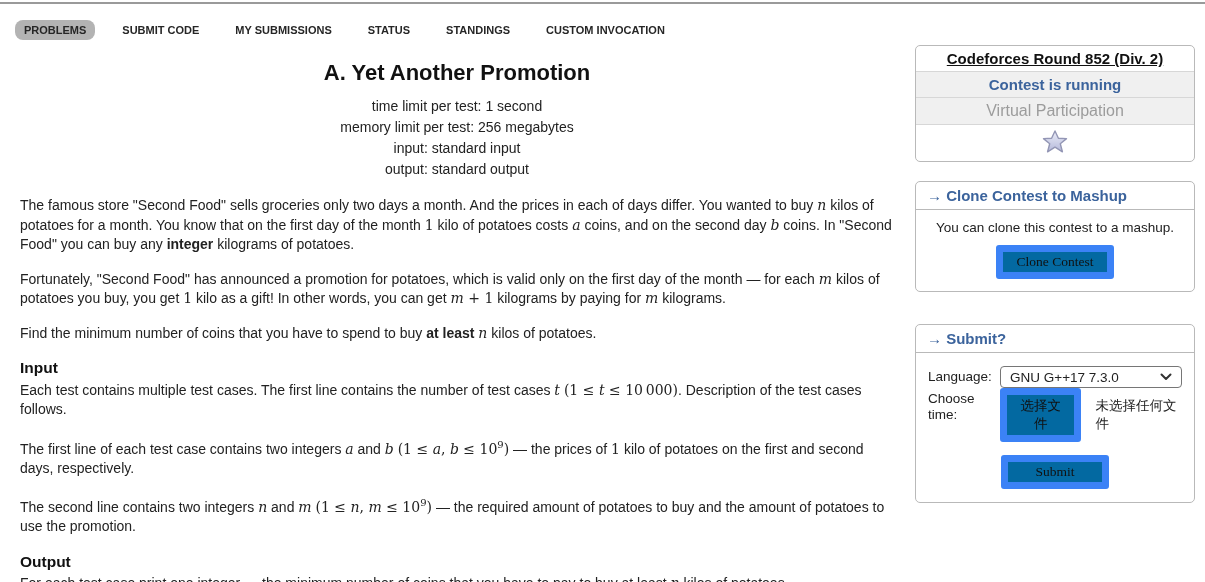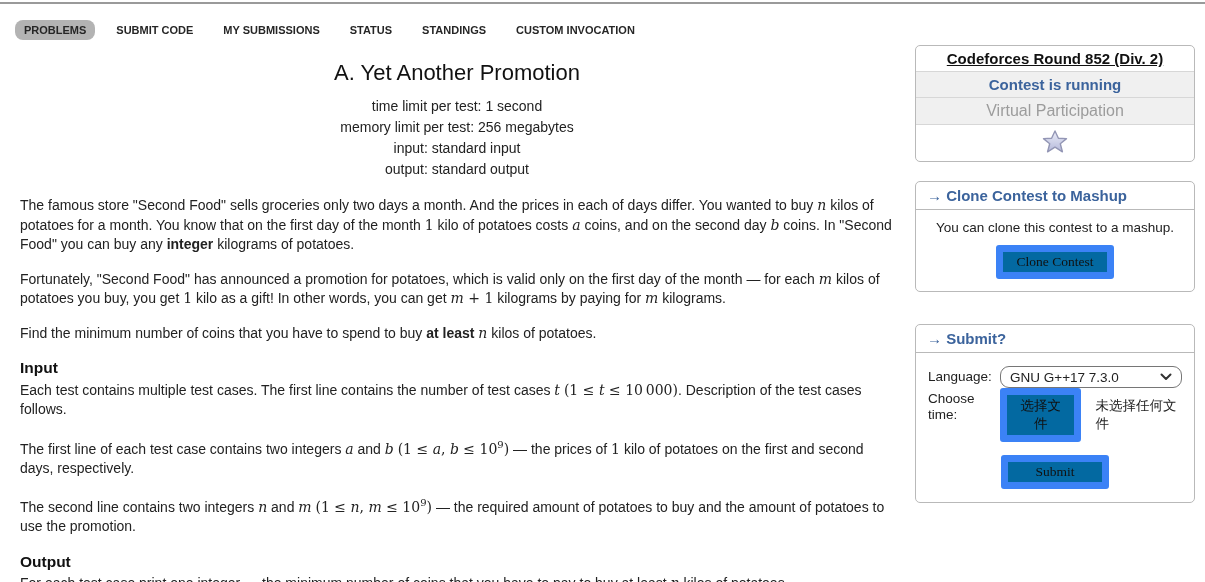--- a/index.html
+++ b/index.html
@@ -13,28 +13,28 @@
   *{box-sizing:border-box}
   html,body{margin:0;padding:0}
   body{
     width:1205px;height:582px;position:relative;overflow:hidden;
     background:#fff;color:var(--text);
     font-family:"Liberation Sans",sans-serif;
   }
   .topline{position:absolute;top:2px;left:0;width:1205px;height:0;border-top:2px solid #9a9a9a}
 
   
-  .tabs{position:absolute;top:20px;left:15px;display:flex;gap:12px;align-items:center}
+  .tabs{position:absolute;top:20px;left:15px;display:flex;gap:18px;align-items:center}
   .tab{font-size:11px;font-weight:700;color:#262626;text-decoration:none;padding:4px 9px;white-space:nowrap;cursor:pointer}
   .tab.active{background:#b3b3b3;border-radius:8px}
 
   
   .main{position:absolute;left:20px;top:60px;width:874px}
   .head{text-align:center}
-  .problem-title{font-size:22px;font-weight:400;color:#111;margin:0 0 10px}
+  .problem-title{font-size:22px;font-weight:700;color:#111;margin:0 0 10px}
   .meta{font-size:14px;line-height:21px;color:#222}
   .statement{margin-top:16px;font-size:14px;line-height:19.5px}
   .statement p{margin:0 0 15px}
   .sec-heading{font-size:15.5px;font-weight:700;color:#111;margin:3px 0 3px}
   .seg-b{font-weight:700}
   .seg-m{font-family:"DejaVu Serif",serif;font-style:italic}
   .seg-n{font-family:"DejaVu Serif",serif}
   sup.seg-s{font-family:"DejaVu Serif",serif;font-size:10px}
 
   
@@ -51,21 +51,21 @@
   .star-btn{display:inline-block;cursor:pointer;line-height:0}
 
   .box-header{font-size:15px;font-weight:700;color:var(--accent-blue);padding:5px 11px;border-bottom:1px solid var(--box-border);cursor:pointer}
   .clone-body{padding:10px 10px 12px;text-align:center}
   button{background:#0369a1;border:7px solid #3b82f6;border-radius:3px;font-size:13.5px;color:#111;font-family:Liberation Serif, serif;cursor:pointer}
   .clone-btn{margin-top:10px;padding:2px 14px}
 
   .submit-body{padding:13px 12px 13px}
   .form-row{display:flex;}
   .form-row label{width:72px;flex:none;padding-top:3px;line-height:16px}
-  .select{flex:1;height:22px;border:1px solid #767676;border-radius:9px;background:#fff;display:flex;align-items:center;justify-content:space-between;padding:0 9px;cursor:pointer}
+  .select{flex:1;height:22px;border:1px solid #767676;border-radius:4px;background:#fff;display:flex;align-items:center;justify-content:space-between;padding:0 9px;cursor:pointer}
   .file-control{display:flex;align-items:center;gap:14px}
   .file-btn{padding:2px 9px}
   .submit-row{text-align:center;margin-top:13px}
   .submit-btn{width:108px;padding:2px 0}
 </style>
 </head>
 <body>
 
 <div class="topline"></div>
 

